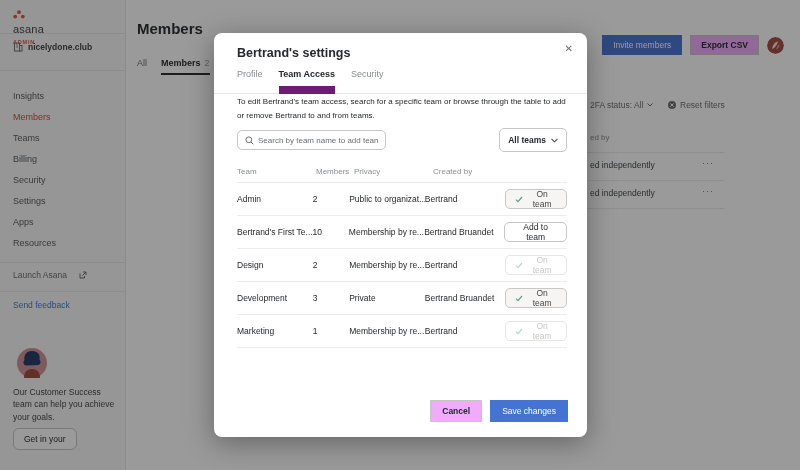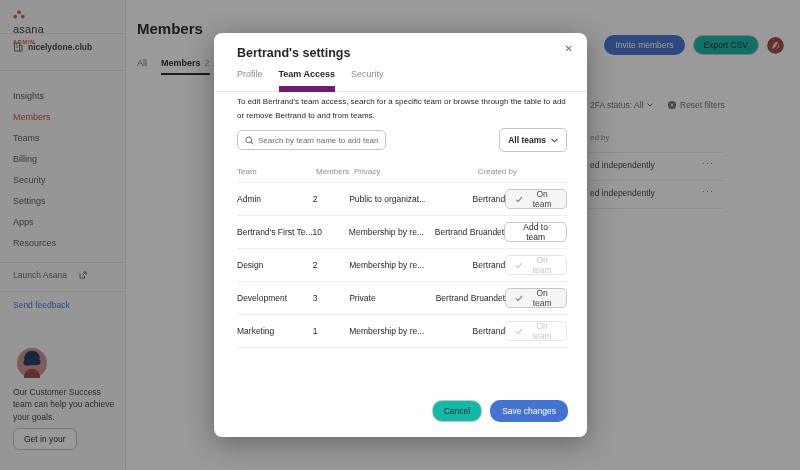--- a/index.html
+++ b/index.html
@@ -32,61 +32,61 @@
   .help-btn { position:absolute; top:428px; left:13px; font-size:8.5px; color:#26282a;
     background:#fff; border:1px solid #c8c6c5; border-radius:6px; padding:5px 10px; cursor:pointer; }
 
   .main { position:absolute; left:126px; top:0; right:0; bottom:0; }
   .page-title { position:absolute; left:11px; top:20px; font-size:15px; font-weight:700; color:#26282a; }
   .tabs { position:absolute; left:11px; top:58px; display:flex; gap:14px; }
   .tab { font-size:9px; color:#6b6d70; padding-bottom:5px; cursor:pointer; display:flex; gap:4px; }
   .tab.active { color:#26282a; font-weight:600; border-bottom:2px solid #26282a; }
   .tab .count { color:#9b9da0; font-weight:400; }
   .top-actions { position:absolute; right:16px; top:35px; display:flex; align-items:center; gap:8px; }
-  .btn { font-size:8.5px; border-radius:10px; padding:4px 10px; cursor:pointer; border:1px solid transparent; }
+  .btn { font-size:8.5px; border-radius:0; padding:4px 10px; cursor:pointer; border:1px solid transparent; }
   .btn-primary { background:#4573d2; color:#fff; }
-  .btn-secondary { background:#14b8a6; color:#26282a; border-color:#c8c6c5; }
+  .btn-secondary { background:#f0abfc; color:#26282a; border-color:#c8c6c5;font-weight:bold; }
   .avatar { width:17px; height:17px; border-radius:50%; overflow:hidden; cursor:pointer; }
 
   .frag { position:absolute; font-size:8.5px; color:#6b6d70; }
   .frag-2fa { left:464px; top:100px; display:flex; align-items:center; gap:4px; }
   .frag-reset { left:542px; top:100px; display:flex; align-items:center; gap:4px; cursor:pointer; }
   .bg-hr { position:absolute; left:461px; right:76px; height:1px; background:#eceae9; }
   .bg-cell { position:absolute; left:464px; font-size:8.5px; color:#3f4245; }
   .bg-colhead { position:absolute; left:464px; font-size:8px; color:#8d8f91; }
   .bg-menu { position:absolute; left:576px; font-size:9px; color:#6b6d70; letter-spacing:1px; cursor:pointer; }
 
   
   .overlay { position:absolute; inset:0; background:rgba(15,15,15,.42); }
   .modal { position:absolute; left:214px; top:33px; width:373px; height:404px;
     background:#fff; border-radius:8px; box-shadow:0 6px 28px rgba(0,0,0,.35); }
   .m-title { position:absolute; top:13px; left:23px; font-size:12.5px; font-weight:700; color:#26282a; }
   .m-close { position:absolute; top:10px; right:14px; font-size:10px; color:#6b6d70; cursor:pointer;
     background:none; border:none; font-family:inherit; }
   .m-tabs { position:absolute; top:36px; left:0; right:0; padding:0 23px; display:flex; gap:16px;
     border-bottom:1px solid #e9e7e5; }
   .m-tab { font-size:9px; color:#8a8c8e; padding-bottom:7px; cursor:pointer; }
-  .m-tab.active { color:#26282a; font-weight:700; border-bottom:6px solid #701a75; margin-bottom:-1px; }
+  .m-tab.active { color:#26282a; font-weight:700; border-bottom:8px solid #701a75; margin-bottom:-1px; }
   .m-desc { position:absolute; top:62px; left:23px; width:336px; font-size:8px; line-height:1.7; color:#26282a; }
   .m-controls { position:absolute; top:95px; left:23px; right:20px; display:flex; align-items:center; }
   .search-box { width:149px; height:20px; border:1px solid #c8c6c5; border-radius:5px;
     display:flex; align-items:center; gap:4px; padding:0 7px; background:#fff; }
   .search-box input { border:none; outline:none; flex:1; font-size:8px; font-family:inherit; color:#26282a; background:transparent; }
   .search-box input::placeholder { color:#6b6d70; }
   .dropdown { margin-left:auto; height:24px; border:1px solid #c8c6c5; border-radius:5px; background:#fff;
     display:flex; align-items:center; gap:5px; padding:0 8px; font-size:8.5px; font-weight:600; color:#26282a; cursor:pointer; }
 
   .m-table { position:absolute; top:128px; left:23px; right:20px; }
   .t-row { display:flex; align-items:center; border-bottom:1px solid #eeedec; }
   .t-head { height:22px; font-size:8px; color:#8d8f91; }
   .t-body-row { height:33px; font-size:8.5px; color:#26282a; }
   .c-team { width:79px; padding-right:6px; white-space:nowrap; overflow:hidden; }
   .c-members { width:38px; }
   .c-privacy { width:79px; white-space:nowrap; overflow:hidden; }
-  .c-created { width:84px; white-space:nowrap; overflow:hidden;text-align:right; }
+  .c-created { width:84px; white-space:nowrap; overflow:hidden; }
   .c-action { margin-left:auto; }
   .row-btn { height:20px; border-radius:5px; padding:0 9px; font-size:8.5px; font-family:inherit;
     display:inline-flex; align-items:center; gap:4px; cursor:pointer; }
   .row-btn.on { background:#f6f5f4; border:1px solid #c9c7c5; color:#44464a; }
   .row-btn.add { background:#fff; border:1px solid #c9c7c5; color:#26282a; }
   .row-btn.on-disabled { background:#fff; border:1px solid #e7e5e3; color:#c9c7c4; }
   .row-btn .chk { display:inline-flex; }
 
   .m-footer { position:absolute; right:19px; bottom:15px; display:flex; gap:8px; }
   .m-footer .btn { padding:5px 11px; font-size:8.5px; }

